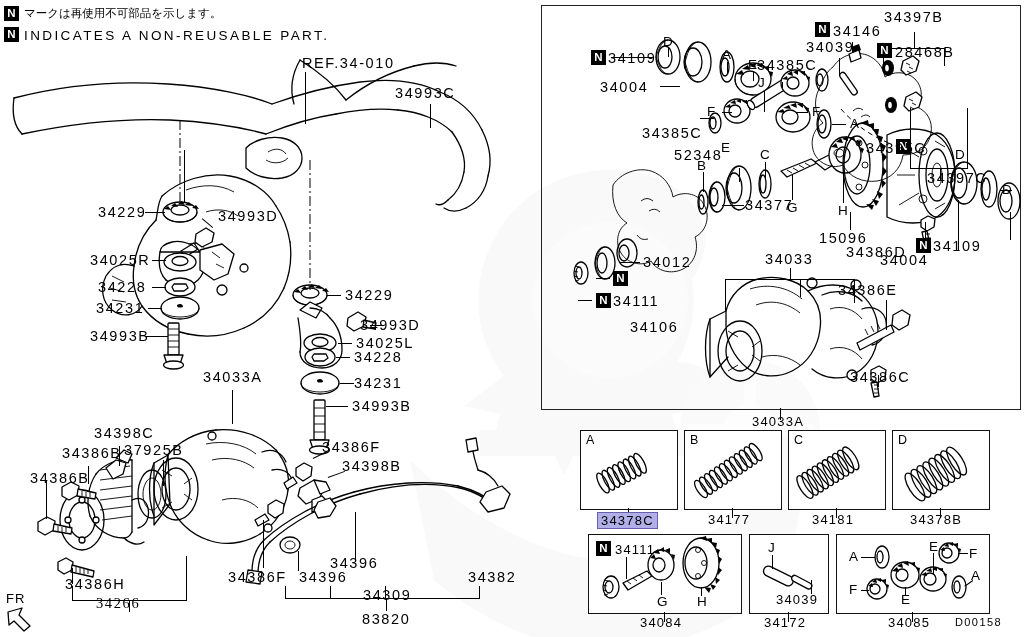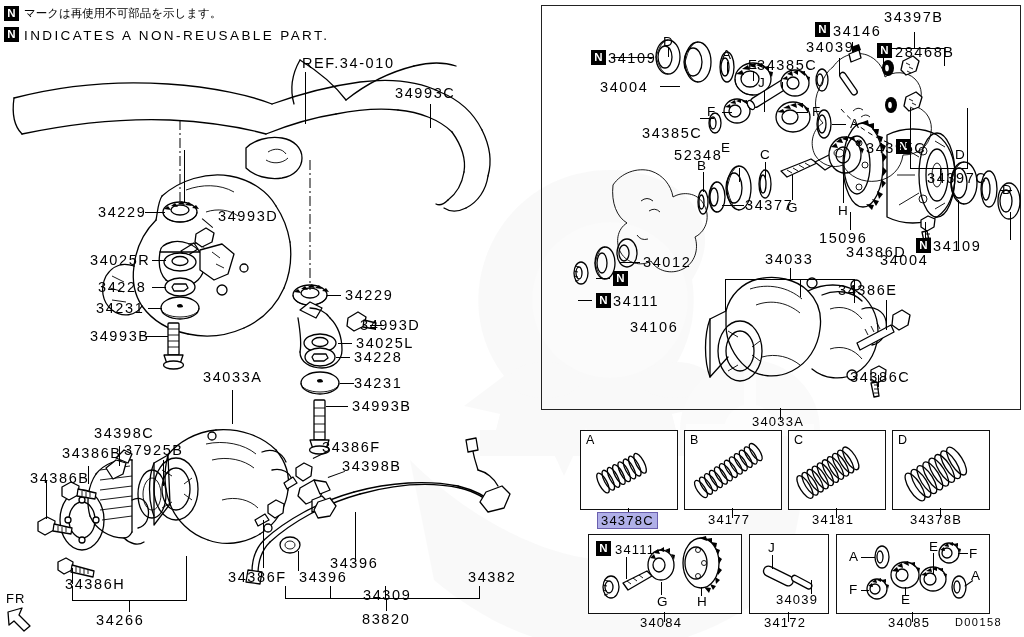--- a/index.html
+++ b/index.html
@@ -374,21 +374,21 @@
   <div class="lbl" style="left:354px;top:376px;">34231</div>
   <div class="lbl" style="left:352px;top:399px;">34993B</div>
   <div class="lbl" style="left:203px;top:370px;">34033A</div>
   <div class="lbl" style="left:94px;top:426px;">34398C</div>
   <div class="lbl" style="left:62px;top:446px;">34386B</div>
   <div class="lbl" style="left:124px;top:443px;">37925B</div>
   <div class="lbl" style="left:30px;top:471px;">34386B</div>
   <div class="lbl" style="left:322px;top:440px;">34386F</div>
   <div class="lbl" style="left:342px;top:459px;">34398B</div>
   <div class="lbl" style="left:65px;top:577px;">34386H</div>
-  <div class="lbl" style="left:96px;top:613px;">34266</div>
+  <div class="lbl" style="left:96px;top:596px;font-family:Liberation Serif, serif;">34266</div>
   <div class="lbl" style="left:228px;top:570px;">34386F</div>
   <div class="lbl" style="left:330px;top:556px;">34396</div>
   <div class="lbl" style="left:299px;top:570px;">34396</div>
   <div class="lbl" style="left:363px;top:570px;margin-top:18px;">34309</div>
   <div class="lbl" style="left:468px;top:570px;">34382</div>
   <div class="lbl" style="left:362px;top:612px;">83820</div>
 
   <div class="lbl sm" style="left:6px;top:592px;font-size:13px;letter-spacing:1px;">FR</div>
   <svg class="diag" style="left:6px;top:606px;" width="34" height="28" viewBox="0 0 34 28">
     <path class="stF" d="M2 6 L16 2 L13 9 L24 20 L18 25 L8 15 L3 19 Z"></path>

